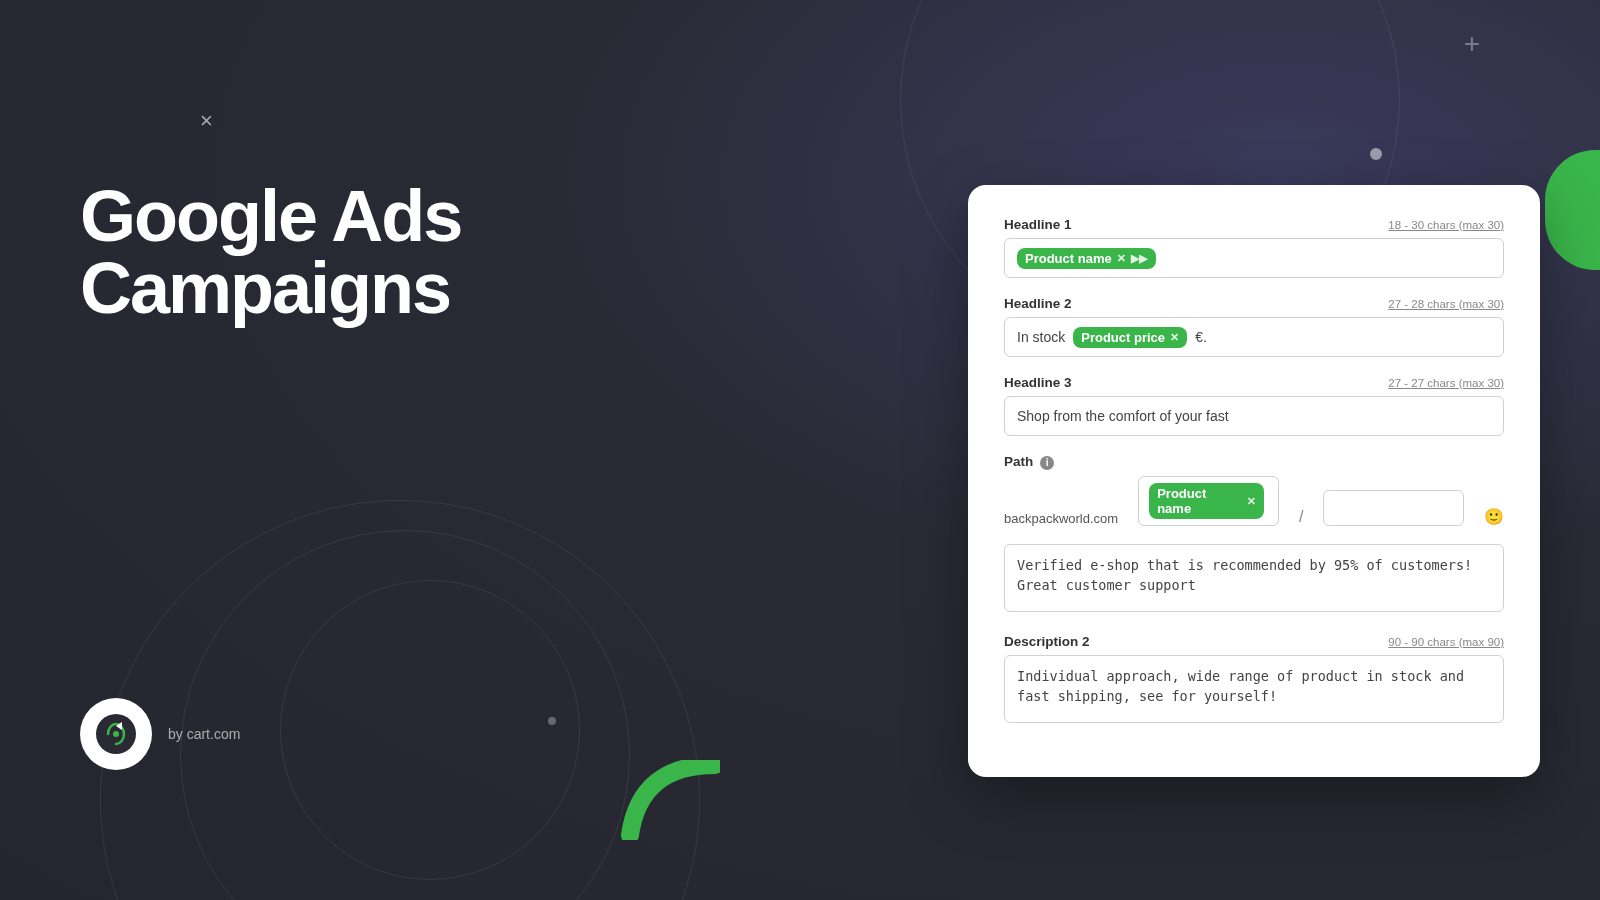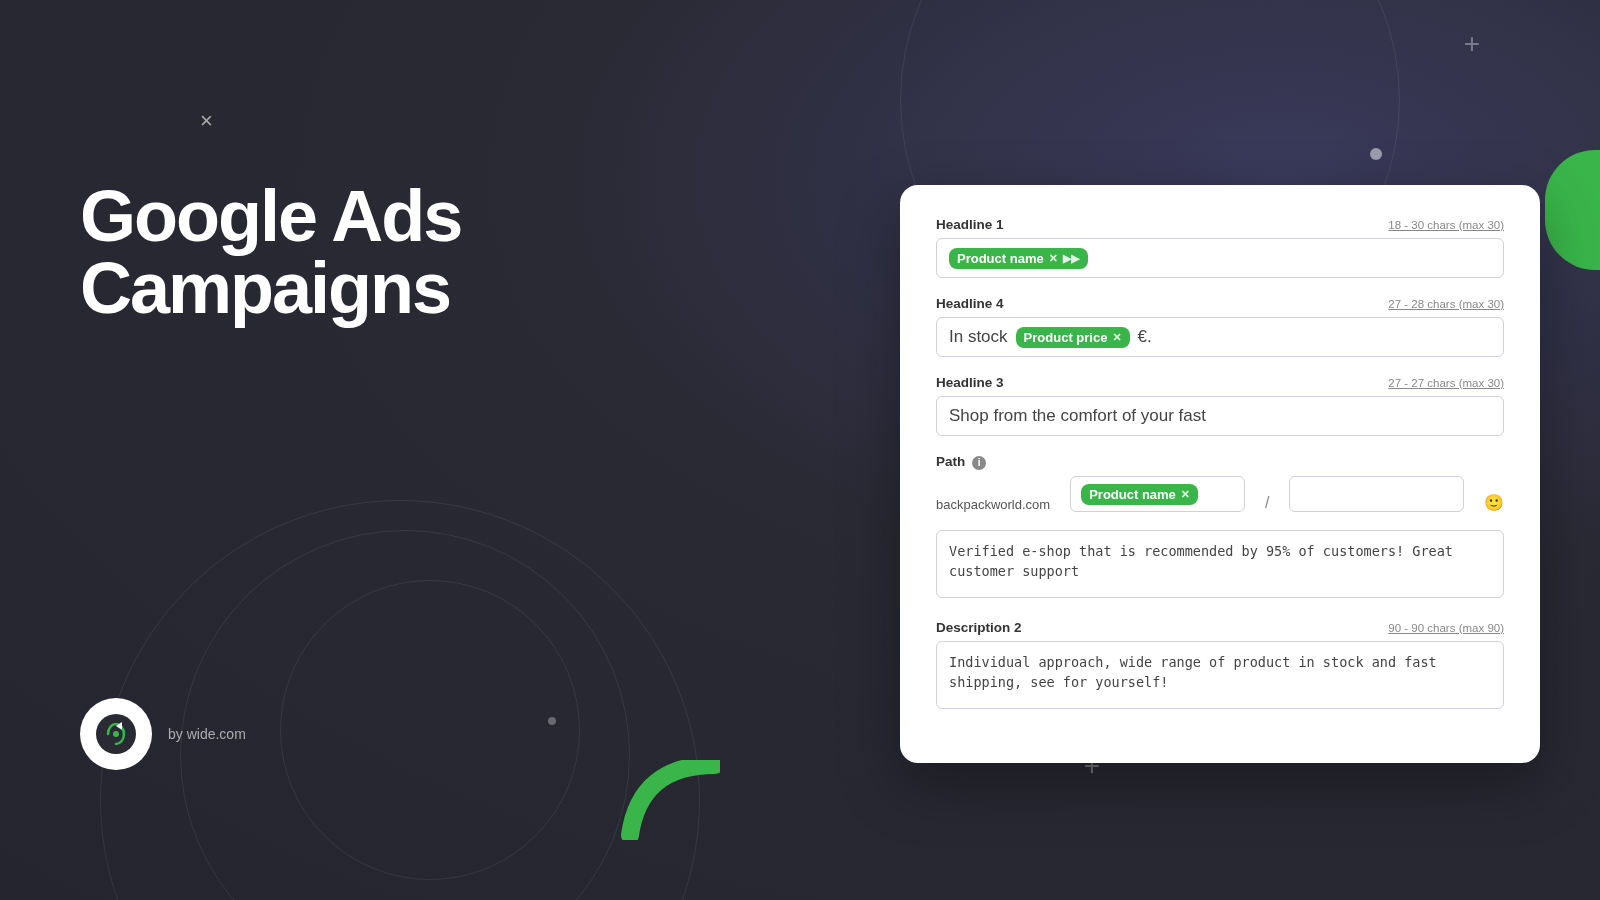--- a/index.html
+++ b/index.html
@@ -145,21 +145,21 @@
       left: 620px;
       width: 100px;
       height: 80px;
     }
 
     
     .form-card {
       position: absolute;
       right: 60px;
       top: 185px;
-      width: 640px;
+      width: 572px;
       background: #ffffff;
       border-radius: 18px;
       padding: 32px 36px;
       box-shadow: 0 20px 60px rgba(0,0,0,0.35);
     }
 
     .field-group {
       margin-bottom: 18px;
     }
 
@@ -214,21 +214,21 @@
       cursor: pointer;
     }
 
     .tag-green .tag-arr {
       font-size: 11px;
       opacity: 0.85;
     }
 
     .field-static-text {
       color: #444;
-      font-size: 17px;
+      font-size: 14px;
     }
 
     
     .path-row {
       display: flex;
       align-items: flex-end;
       gap: 20px;
     }
 
     .path-domain {
@@ -333,21 +333,21 @@
 <div class="logo-area">
   <div class="logo-circle">
     <svg viewBox="0 0 44 44" fill="none" xmlns="http://www.w3.org/2000/svg">
       <circle cx="22" cy="22" r="20" fill="#2a2a35"></circle>
       <path d="M14 22 C14 16, 18 12, 22 12 C26 12, 30 16, 30 22 C30 28, 26 32, 22 32" stroke="#3ab54a" stroke-width="2.5" fill="none" stroke-linecap="round"></path>
       <path d="M22 14 L28 10 L28 18 Z" fill="#fff"></path>
       <circle cx="22" cy="22" r="3" fill="#3ab54a"></circle>
     </svg>
   </div>
   <div class="logo-text">
-    <div class="logo-sub">by wide.com</div>
+    <div class="logo-sub">by cart.com</div>
   </div>
 </div>
 
 <svg class="green-arc" viewBox="0 0 100 80" fill="none" xmlns="http://www.w3.org/2000/svg">
   <path d="M95 5 Q20 5 10 75" stroke="#3ab54a" stroke-width="18" fill="none" stroke-linecap="round"></path>
 </svg>
 
 <div class="form-card">
 
   <div class="field-group">
@@ -359,21 +359,21 @@
       <span class="tag-green">
         <span>Product name</span>
         <span class="tag-x">✕</span>
         <span class="tag-arr">▶▶</span>
       </span>
     </div>
   </div>
 
   <div class="field-group">
     <div class="field-label-row">
-      <span class="field-label">Headline 4</span>
+      <span class="field-label">Headline 2</span>
       <span class="field-chars">27 - 28 chars (max 30)</span>
     </div>
     <div class="field-input">
       <span class="field-static-text" style="margin-right:8px;">In stock</span>
       <span class="tag-green">
         <span>Product price</span>
         <span class="tag-x">✕</span>
       </span>
       <span class="field-static-text" style="margin-left:4px;">€.</span>
     </div>

